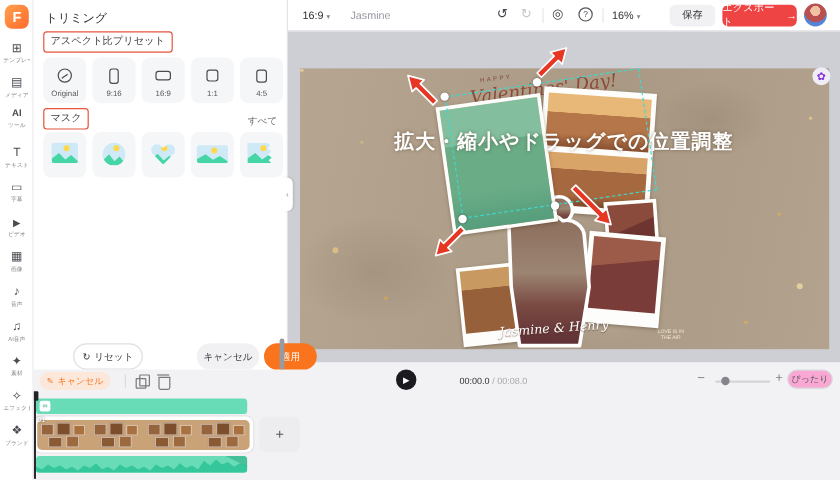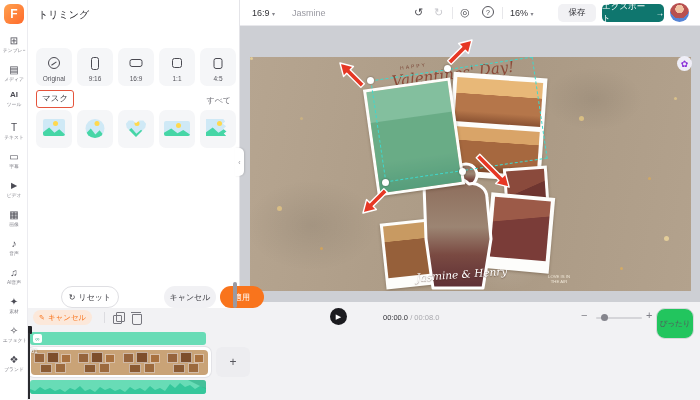--- a/index.html
+++ b/index.html
@@ -51,21 +51,21 @@
   .topbar { position:absolute; left:240px; top:0; width:460px; height:26px; background:#fff; border-bottom:1px solid #e8e8ec; z-index:15; }
   .tb { position:absolute; font-size:9px; color:#333338; }
   .tb-muted { color:#9a9aa2; }
   .tb-caret { font-size:6px; color:#85858c; }
   .tb-divider { position:absolute; top:7px; width:1px; height:12px; background:#e7e7ea; }
   .tb-icon { position:absolute; top:5px; font-size:11px; color:#46464c; cursor:pointer; line-height:14px; }
   .tb-help { position:absolute; top:6px; width:12px; height:12px; border:1px solid #55555c; border-radius:50%;
       font-size:7px; color:#46464c; display:flex; align-items:center; justify-content:center; cursor:pointer; }
   .btn-save { position:absolute; left:318px; top:4px; width:38px; height:18px; background:#f1f1f4; border-radius:5px;
       font-size:8.5px; color:#2f2f35; display:flex; align-items:center; justify-content:center; cursor:pointer; }
-  .btn-export { position:absolute; left:362px; top:4px; width:62px; height:18px; background:#0f766e; border-radius:5px;
+  .btn-export { position:absolute; left:362px; top:4px; width:62px; height:18px; background:#ef4444; border-radius:5px;
       font-size:8.5px; color:#fff; display:flex; align-items:center; justify-content:center; gap:3px; cursor:pointer; }
   .avatar { position:absolute; left:430px; top:3px; width:19px; height:19px; border-radius:50%;
       background:radial-gradient(circle at 50% 32%, #f0c2a2 0 26%, #b85050 27% 58%, #5584d6 59%); cursor:pointer; }
 
   
   .stage-bg { position:absolute; left:240px; top:26px; width:460px; height:276px; background:#cdcfd4; }
   .vcanvas { position:absolute; left:250px; top:57px; width:441px; height:234px; overflow:hidden;
       background:
         radial-gradient(70px 45px at 78% 18%, rgba(0,0,0,.07), transparent 70%),
         radial-gradient(95px 65px at 14% 72%, rgba(0,0,0,.08), transparent 70%),
@@ -96,22 +96,22 @@
   .arrows-svg { position:absolute; left:240px; top:26px; z-index:11; pointer-events:none; }
 
   
   .play-btn { position:absolute; left:330px; top:308px; width:17px; height:17px; border-radius:50%; background:#1b1b1f;
       color:#fff; font-size:7px; display:flex; align-items:center; justify-content:center; cursor:pointer; z-index:16; }
   .time-row { position:absolute; left:353px; top:313px; font-size:7.5px; color:#2f2f35; z-index:16;margin-left:30px; }
   .time-muted { color:#a8a8ad; }
   .zoom-ctl { position:absolute; top:309px; font-size:11px; color:#808088; cursor:pointer; z-index:16; }
   .slider-track { position:absolute; left:596px; top:317px; width:46px; height:2px; background:#d5d5d9; border-radius:1px; z-index:16; }
   .slider-knob { position:absolute; left:601px; top:314px; width:7px; height:7px; border-radius:50%; background:#85858d; cursor:pointer; z-index:17; }
-  .fit-btn { position:absolute; left:656px; top:308px; width:38px; height:31px; border:1px solid #d8d8dc; border-radius:9px;
-      font-size:7.5px; color:#55555c; display:flex; align-items:center; justify-content:center; cursor:pointer; z-index:16; background:#22c55e; }
+  .fit-btn { position:absolute; left:656px; top:308px; width:38px; height:16px; border:1px solid #d8d8dc; border-radius:9px;
+      font-size:7.5px; color:#55555c; display:flex; align-items:center; justify-content:center; cursor:pointer; z-index:16; background:#f9a8d4; }
 
   
   .tl-area { position:absolute; left:28px; top:302px; width:672px; height:98px; background:#f2f2f4; }
   .tl-pill { position:absolute; left:33px; top:310px; height:15px; padding:0 6px; background:#fce8da; border-radius:8px;
       display:flex; align-items:center; gap:3px; font-size:7.5px; color:#f9741c; cursor:pointer; z-index:18; }
   .tl-pen { font-size:7px; }
   .tl-div { position:absolute; left:104px; top:312px; width:1px; height:11px; background:#dcdce0; z-index:18; }
   .ic-copy { position:absolute; left:113px; top:312px; width:11px; height:11px; cursor:pointer; z-index:18; }
   .ic-copy::before { content:""; position:absolute; left:0; top:2.5px; width:7px; height:7.5px; border:1px solid #77777e; border-radius:1px; background:#f2f2f4; }
   .ic-copy::after  { content:""; position:absolute; left:3px; top:0; width:7px; height:7.5px; border:1px solid #77777e; border-radius:1px; }
@@ -191,20 +191,21 @@
         <span class="rail-label">エフェクト</span>
       </div>
     <div class="rail-item" style="top:353px">
         <span class="rail-glyph">❖</span>
         <span class="rail-label">ブランド</span>
       </div>
   </div>
 
   <div class="panel">
     <div class="panel-title">トリミング</div>
+    <div class="redbox" style="left:8px;top:26px">アスペクト比プリセット</div>
 
     <div class="tile" style="left:8px;top:48px">
         <span class="aspect-ic ic-orig"></span>
         <span class="tile-label">Original</span>
       </div>
     <div class="tile" style="left:49px;top:48px">
         <span class="aspect-ic ic-916"></span>
         <span class="tile-label">9:16</span>
       </div>
     <div class="tile" style="left:90px;top:48px">
@@ -305,20 +306,21 @@
         </linearGradient>
       </defs>
       <path d="M38,5 a13,13 0 1,0 0.02,0 Z" fill="url(#cpl)" stroke="#fff" stroke-width="3"></path>
       <path d="M64,25 a11,11 0 1,0 0.02,0 Z" fill="url(#cpl)" stroke="#fff" stroke-width="3"></path>
       <path d="M22,46 C26,37 50,35 54,43 C58,39 63,41 67,45 C75,43 85,49 85,59 L89,100 L81,149 L31,149 L24,100 Z" fill="url(#cpl)" stroke="#fff" stroke-width="3" stroke-linejoin="round"></path>
     </svg>
 
     <div class="cap-script">Jasmine &amp; Henry</div>
     <div class="cap-small"><span>LOVE IS IN</span><br><span>THE AIR</span></div>
 
+    <div class="annot-text">拡大・縮小やドラッグでの位置調整</div>
 
     <div class="sel-rect"></div>
     <div class="handle" style="left:117px;top:20px"></div>
     <div class="handle" style="left:194px;top:8px"></div>
     <div class="handle" style="left:132px;top:122px"></div>
     <div class="handle" style="left:209px;top:111px"></div>
   </div>
 
   <svg class="arrows-svg" width="460" height="276" viewBox="0 0 460 276">
     <g fill="#e63724" stroke="#fff" stroke-width="1.4" stroke-linejoin="round">

